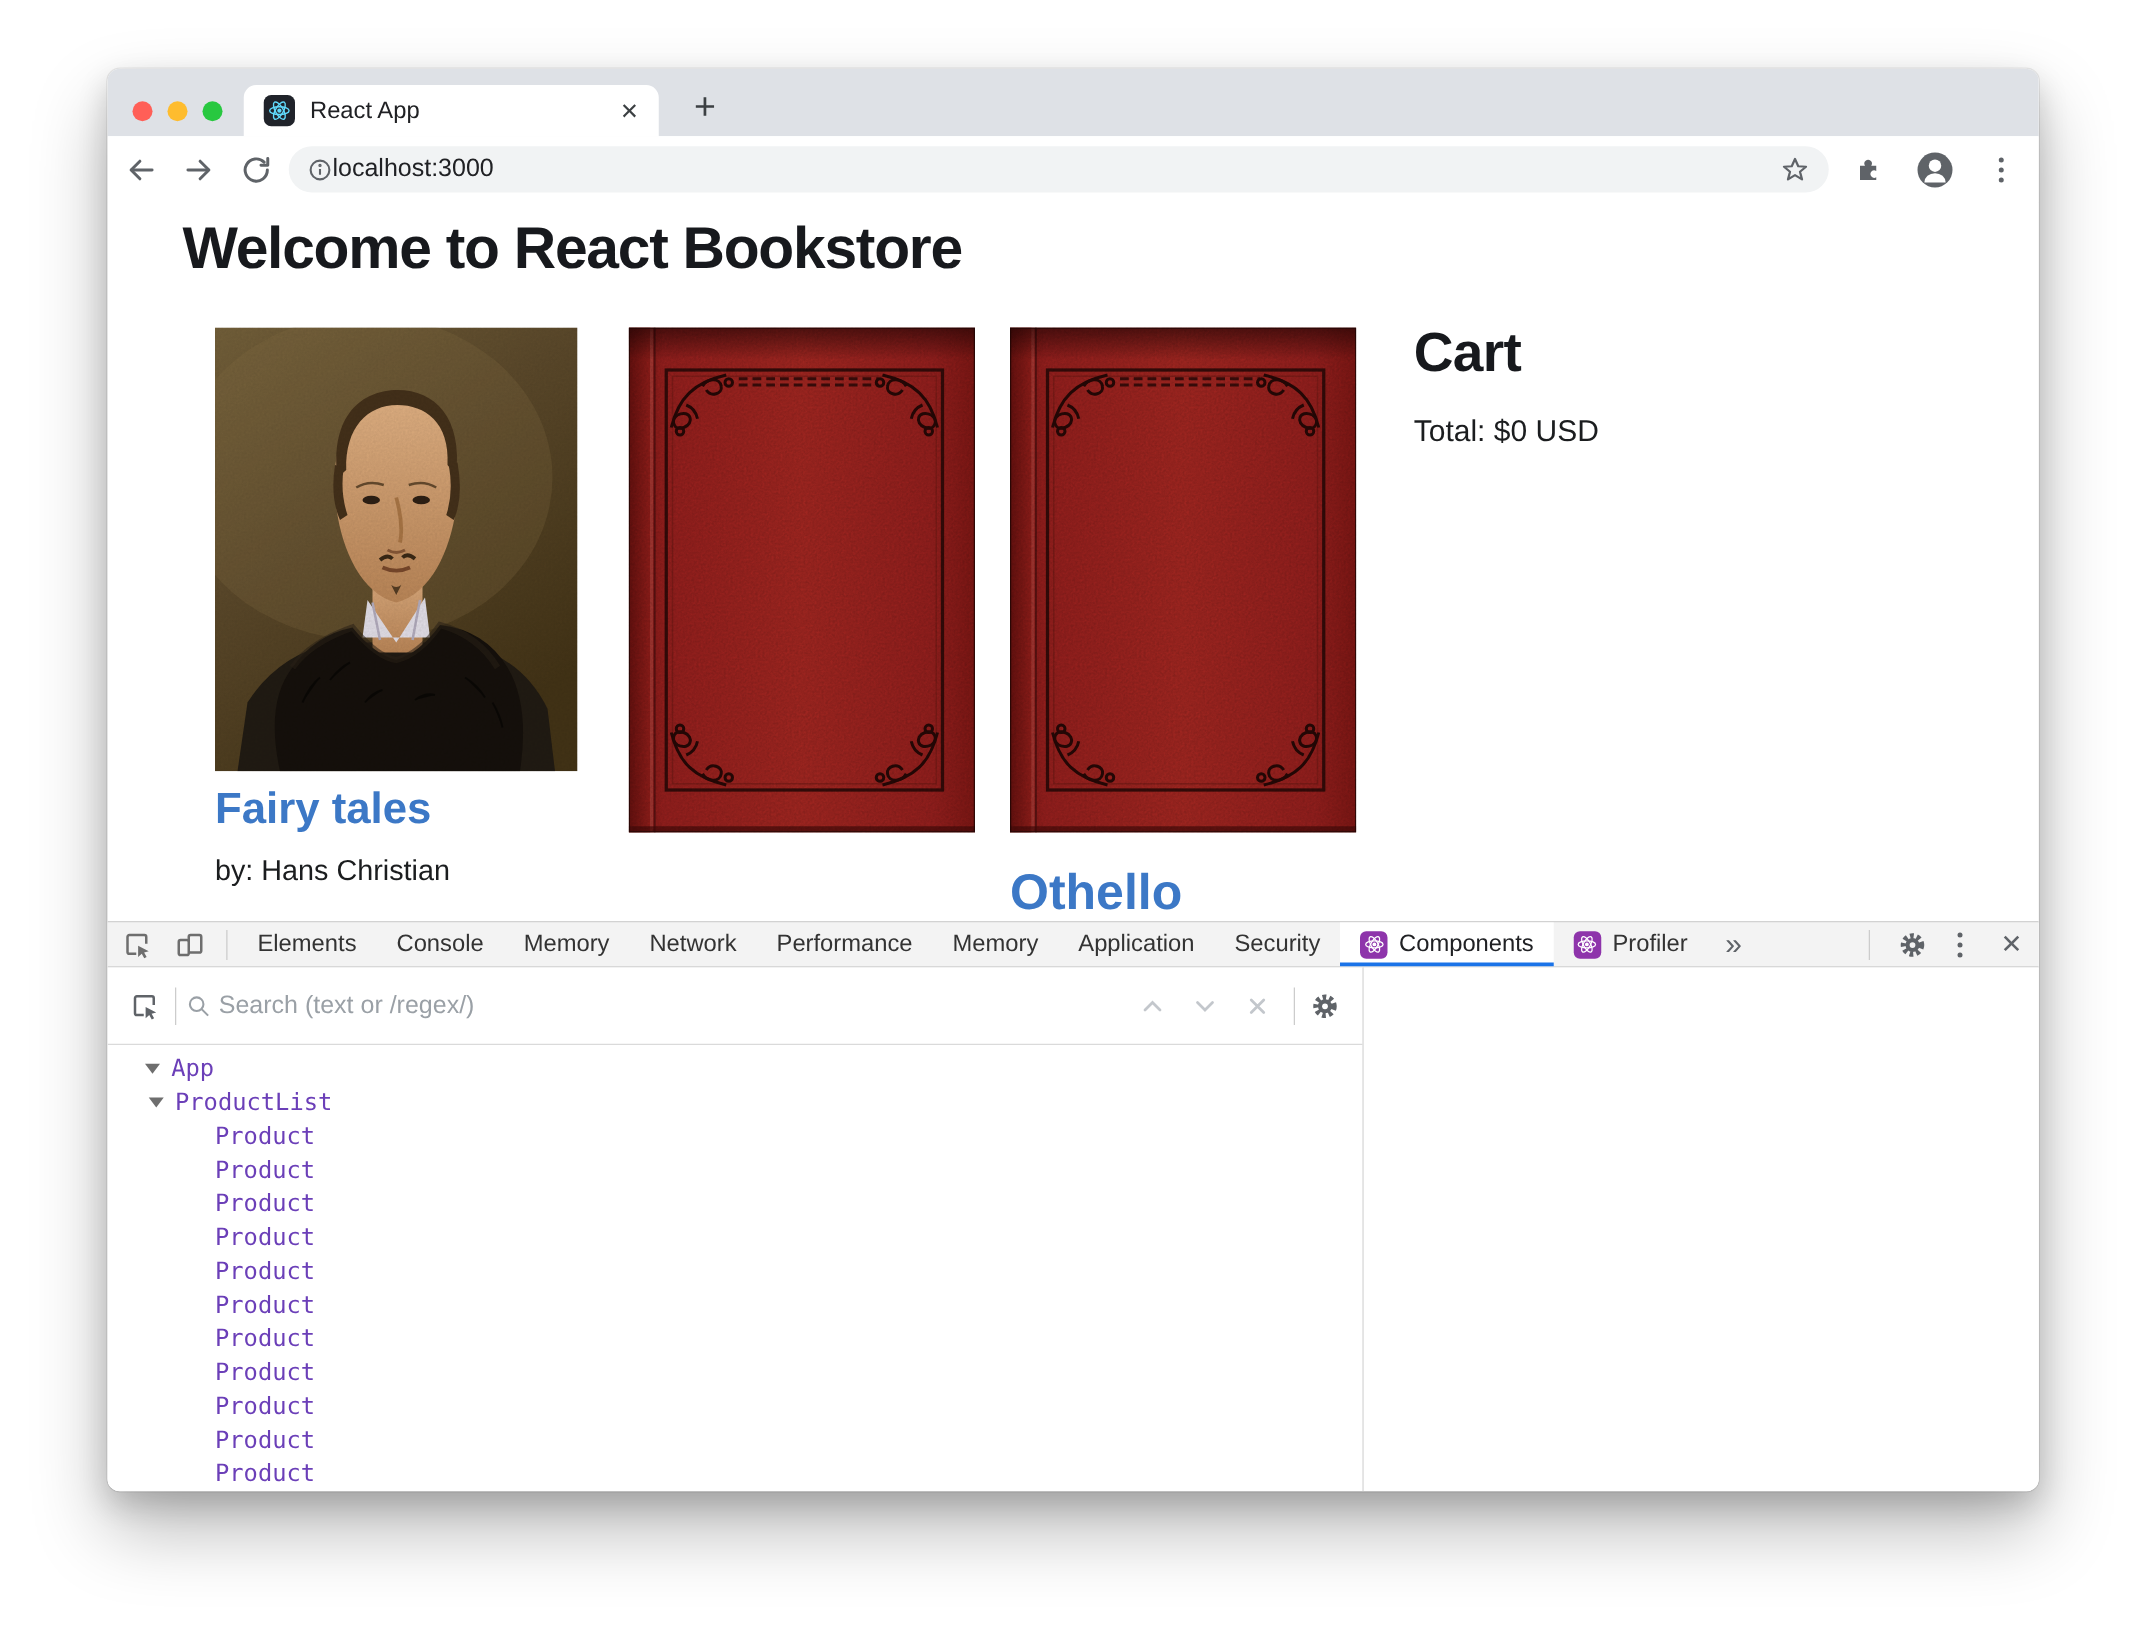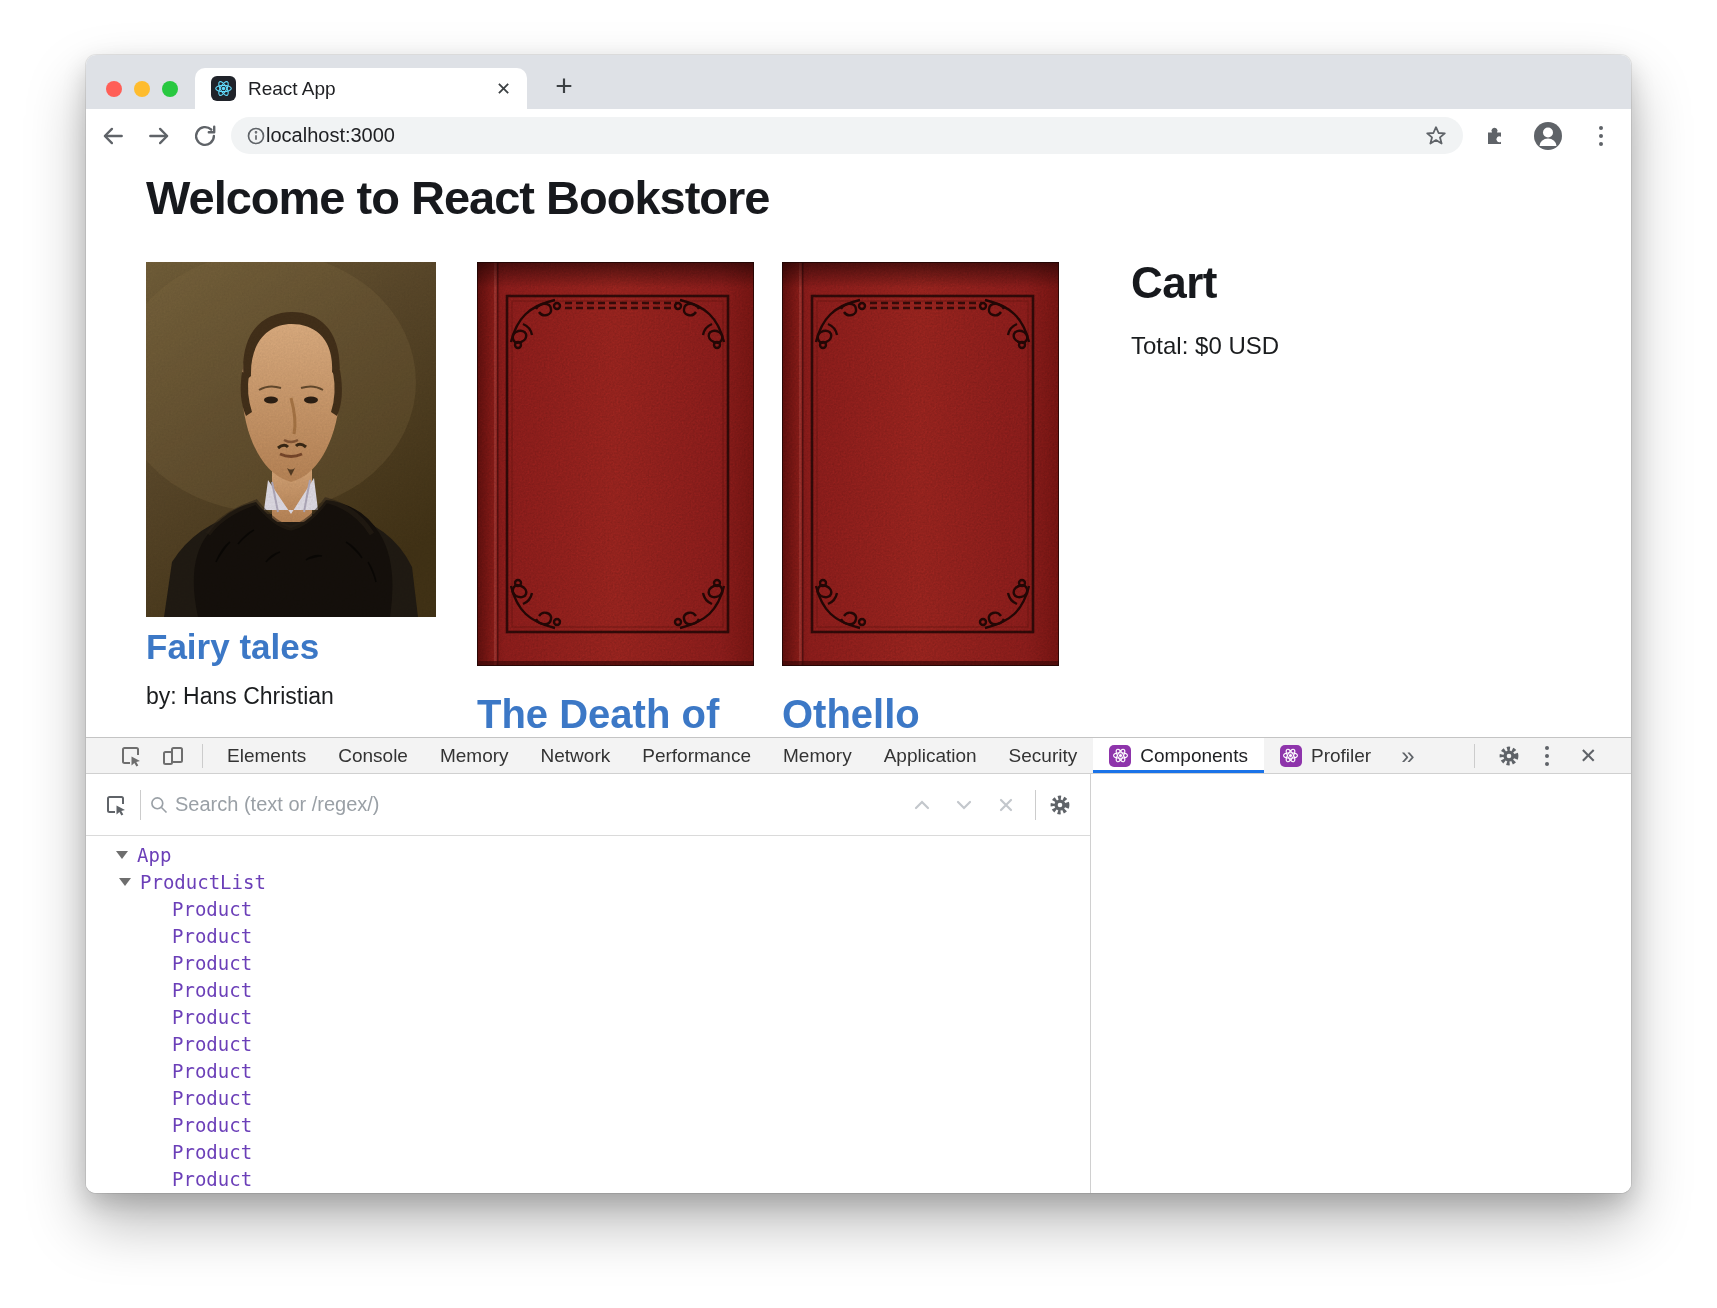--- a/index.html
+++ b/index.html
@@ -35,34 +35,34 @@
   .url-text{font-size:20px;color:#202124;}
   .pill .star{margin-left:auto;}
   .icon20{width:20px;height:20px;color:#5f6368;flex:none;}
   .icon24{width:24px;height:24px;color:#5f6368;flex:none;}
   .right-cluster{position:absolute;right:18px;top:0;height:53px;display:flex;align-items:center;gap:26px;}
   
   .viewport{position:relative;height:575px;background:#fff;overflow:hidden;}
   .page-title{position:absolute;left:60px;top:8px;margin:0;font-size:47px;font-weight:700;letter-spacing:-1px;color:#17191d;}
   .products{position:absolute;left:60px;top:100px;display:flex;align-items:flex-start;}
   .card{display:flex;flex-direction:column;}
-  .card-portrait{width:316px;}
+  .card-portrait{width:316px;margin-left:26px;}
   .card-book{width:277px;}
   .card + .card-book{margin-left:15px;}
   .card-book + .card-book{margin-left:28px;}
   .prod-img{display:block;}
   .prod-title{margin:10px 0 0 0;font-size:35px;font-weight:700;color:var(--link-blue,#3c78c6);}
   .card-book .prod-title{margin-top:26px;font-size:40px;}
   .prod-author{margin-top:16px;font-size:23px;color:#1b1d1f;}
   .cart{position:absolute;left:1045px;top:96px;}
   .cart-title{margin:0;font-size:44px;font-weight:700;letter-spacing:-.5px;color:#17191d;}
   .cart-total{margin-top:24px;font-size:24px;color:#1b1d1f;}
   
   .devtools{position:absolute;left:0;top:682px;width:100%;height:456px;background:#fff;border-top:1px solid #c4c4c4;box-sizing:border-box;}
-  .dt-toolbar{height:36px;background:#f3f3f3;border-bottom:1px solid #d0d0d0;display:flex;align-items:stretch;padding:0 24px;box-sizing:border-box;}
+  .dt-toolbar{height:36px;background:#f3f3f3;border-bottom:1px solid #d0d0d0;display:flex;align-items:stretch;padding:0 3px;box-sizing:border-box;}
   .dt-tool{align-self:center;width:24px;height:24px;color:#6e6e6e;margin:0 9px;flex:none;}
   .vdiv{align-self:center;width:1px;height:24px;background:#ccc;margin:0 8px;flex:none;}
   .dt-tab{display:flex;align-items:center;gap:9px;padding:0 16px;font-size:19px;color:#333;position:relative;white-space:nowrap;}
   .dt-tab.active{background:#fff;color:#202124;}
   .dt-tab.active::after{content:"";position:absolute;left:0;right:0;bottom:0;height:3px;background:var(--accent,#1a73e8);}
   .react-badge{width:22px;height:22px;border-radius:5px;background:var(--react-purple,#8e34ab);display:flex;align-items:center;justify-content:center;color:#fff;flex:none;}
   .dt-more{display:flex;align-items:center;padding:0 14px;font-size:24px;color:#5f6368;}
   .dt-right-icons{margin-left:auto;display:flex;align-items:center;gap:10px;}
   .dt-x{font-size:21px;color:#5f6368;padding:0 10px;}
   .kebab{display:flex;flex-direction:column;gap:4px;padding:0 10px;}
@@ -263,21 +263,20 @@
         <svg class="prod-img" width="290" height="355" viewBox="0 0 290 355">
             <use href="#portrait"></use>
           </svg>
         <a class="prod-title">Fairy tales</a>
         <div class="prod-author">by: Hans Christian</div>
       </div>
       <div class="card card-book">
         <svg class="prod-img" width="277" height="404" viewBox="0 0 277 404">
             <use href="#red-book"></use>
           </svg>
-        <a class="prod-title">The Death of</a>
       </div>
       <div class="card card-book">
         <svg class="prod-img" width="277" height="404" viewBox="0 0 277 404">
             <use href="#red-book"></use>
           </svg>
         <a class="prod-title">Othello</a>
       </div>
     </div>
 
     <div class="cart">

